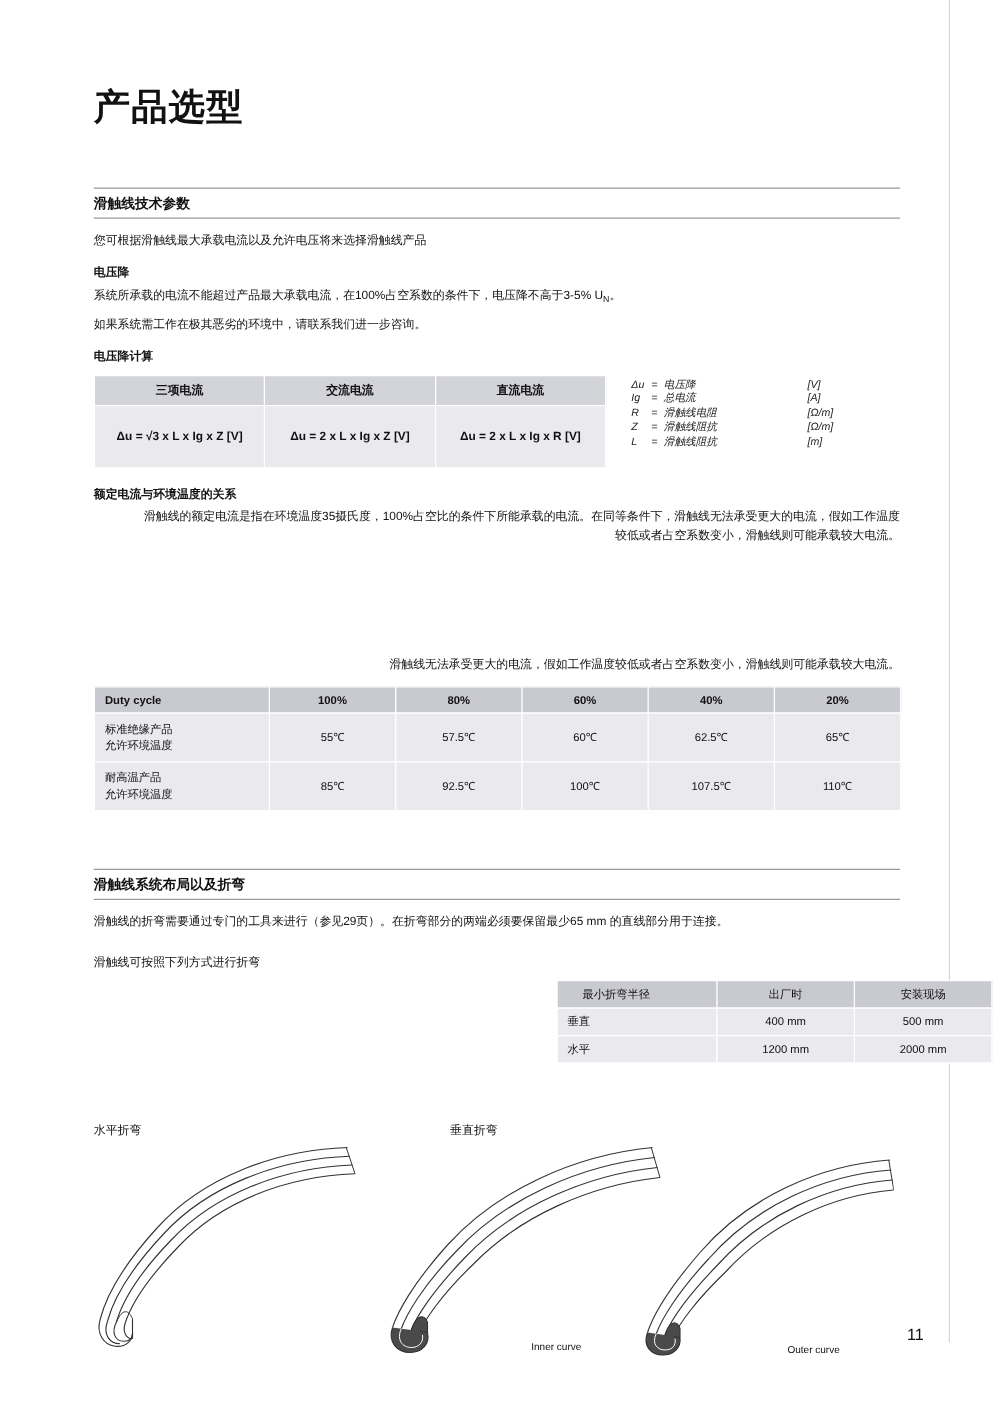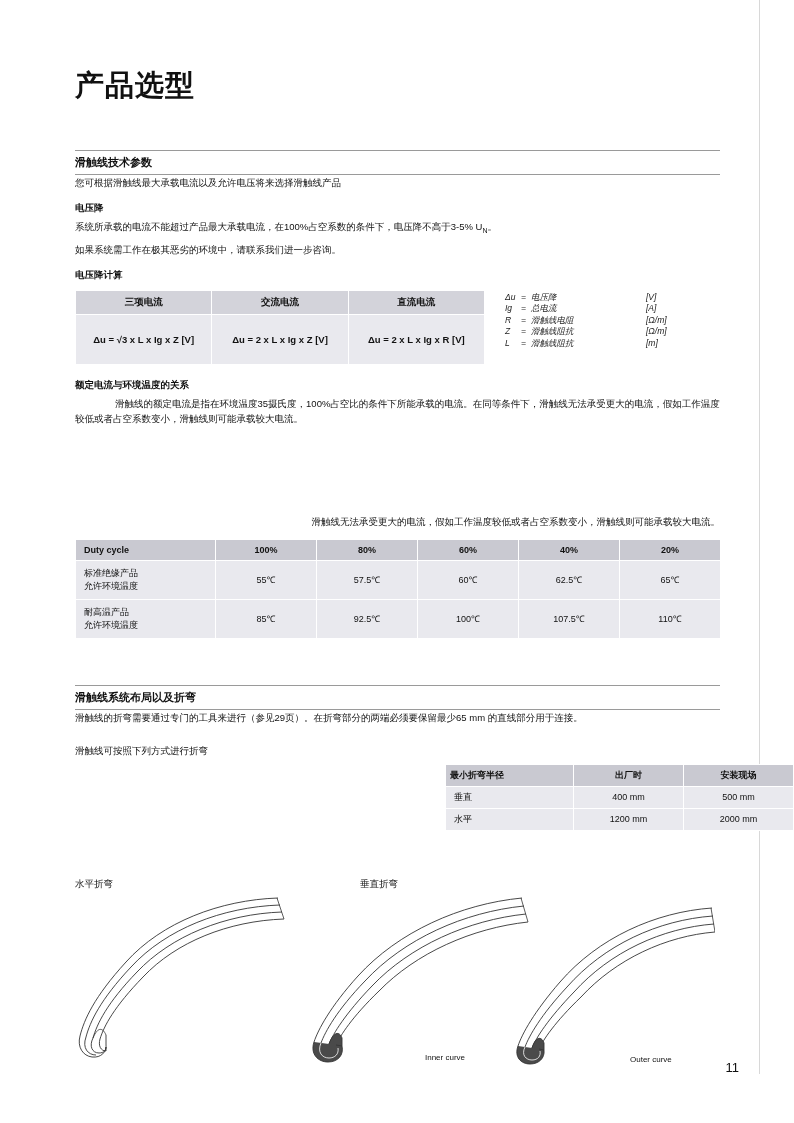--- a/index.html
+++ b/index.html
@@ -50,20 +50,21 @@
     border-top: 1px solid #9a9a9a;
     border-bottom: 1px solid #9a9a9a;
     padding: 4px 0 4px 0;
     font-size: 11px;
     font-weight: bold;
     color: #111;
   }
   .para {
     font-size: 9.5px;
     line-height: 15px;
+    margin-top: 10px;
     color: #111;
   }
   .para.tight { margin-top: 4px; }
   .bold-label {
     font-size: 9.5px;
     font-weight: bold;
     margin-top: 12px;
     color: #111;
   }
   sub { font-size: 7px; }
@@ -147,22 +148,22 @@
   }
   table.bend {
     border-collapse: collapse;
     width: 348px;
     table-layout: fixed;
   }
   table.bend th {
     background: #c9c9d1;
     border: 1px solid #ffffff;
     font-size: 9px;
-    font-weight: bold;
-    padding: 4px 4px;
+    font-weight: normal;
+    padding: 4px 20px;
     text-align: left;
     color: #111;
   }
   table.bend th.ctr { text-align: center; }
   table.bend td {
     background: #e9e9ee;
     border: 1px solid #ffffff;
     font-size: 9px;
     padding: 4px 8px;
     color: #111;
@@ -261,21 +262,21 @@
             <td class="desc">滑触线阻抗</td>
             <td class="unit">[m]</td>
           </tr>
         </tbody>
           </table>
       </div>
     </div>
 
     <div class="bold-label" style="margin-top:14px;">额定电流与环境温度的关系</div>
 
-    <div class="para tight" style="text-indent:40px;">滑触线的额定电流是指在环境温度35摄氏度，100%占空比的条件下所能承载的电流。在同等条件下，滑触线无法承受更大的电流，假如工作温度较低或者占空系数变小，滑触线则可能承载较大电流。</div>
+    <div class="para tight" style="text-indent:40px;text-align:right;">滑触线的额定电流是指在环境温度35摄氏度，100%占空比的条件下所能承载的电流。在同等条件下，滑触线无法承受更大的电流，假如工作温度较低或者占空系数变小，滑触线则可能承载较大电流。</div>
 
     <div class="para" style="margin-top:88px;text-align:right;">滑触线无法承受更大的电流，假如工作温度较低或者占空系数变小，滑触线则可能承载较大电流。</div>
 
     <table class="duty">
       <colgroup>
         <col style="width:140px">
         <col style="width:101px">
         <col style="width:101px">
         <col style="width:101px">
         <col style="width:101px">

